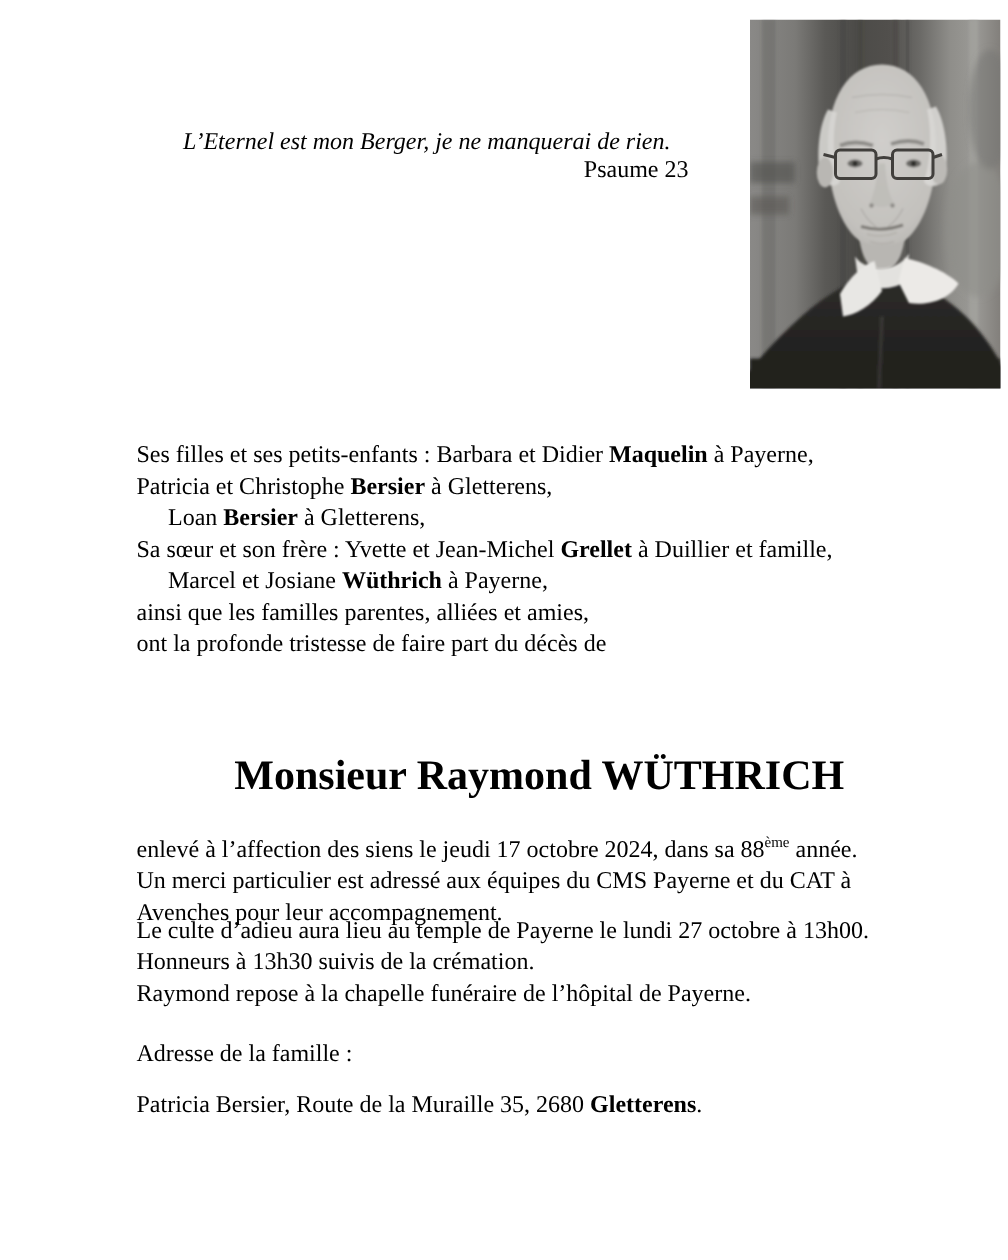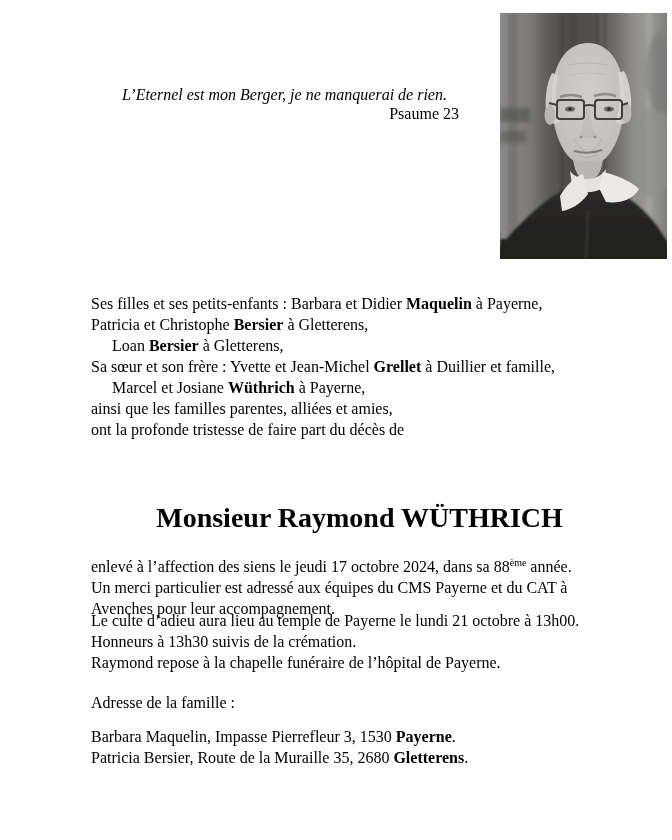--- a/index.html
+++ b/index.html
@@ -152,25 +152,24 @@
 
   <div class="title">Monsieur Raymond WÜTHRICH</div>
 
   <div class="block death">
       <div class="line"><span>enlevé à l’affection des siens le jeudi 17 octobre 2024, dans sa 88</span><sup>ème</sup><span> année.</span></div>
       <div class="line"><span>Un merci particulier est adressé aux équipes du CMS Payerne et du CAT à</span></div>
       <div class="line"><span>Avenches pour leur accompagnement.</span></div>
     </div>
 
   <div class="block funeral">
-      <div class="line"><span>Le culte d’adieu aura lieu au temple de Payerne le lundi 21 octobre à 13h00.</span></div>
+      <div class="line"><span>Le culte d’adieu aura lieu au temple de Payerne le lundi 27 octobre à 13h00.</span></div>
       <div class="line"><span>Honneurs à 13h30 suivis de la crémation.</span></div>
       <div class="line"><span>Raymond repose à la chapelle funéraire de l’hôpital de Payerne.</span></div>
     </div>
 
   <div class="block addr-heading">Adresse de la famille :</div>
 
   <div class="block addresses">
-      <div class="line"><span>Barbara Maquelin, Impasse Pierrefleur 3, 1530 </span><span class="seg-bold">Payerne</span><span>.</span></div>
       <div class="line"><span>Patricia Bersier, Route de la Muraille 35, 2680 </span><span class="seg-bold">Gletterens</span><span>.</span></div>
     </div>
 
 </div>
 
 </body></html>

